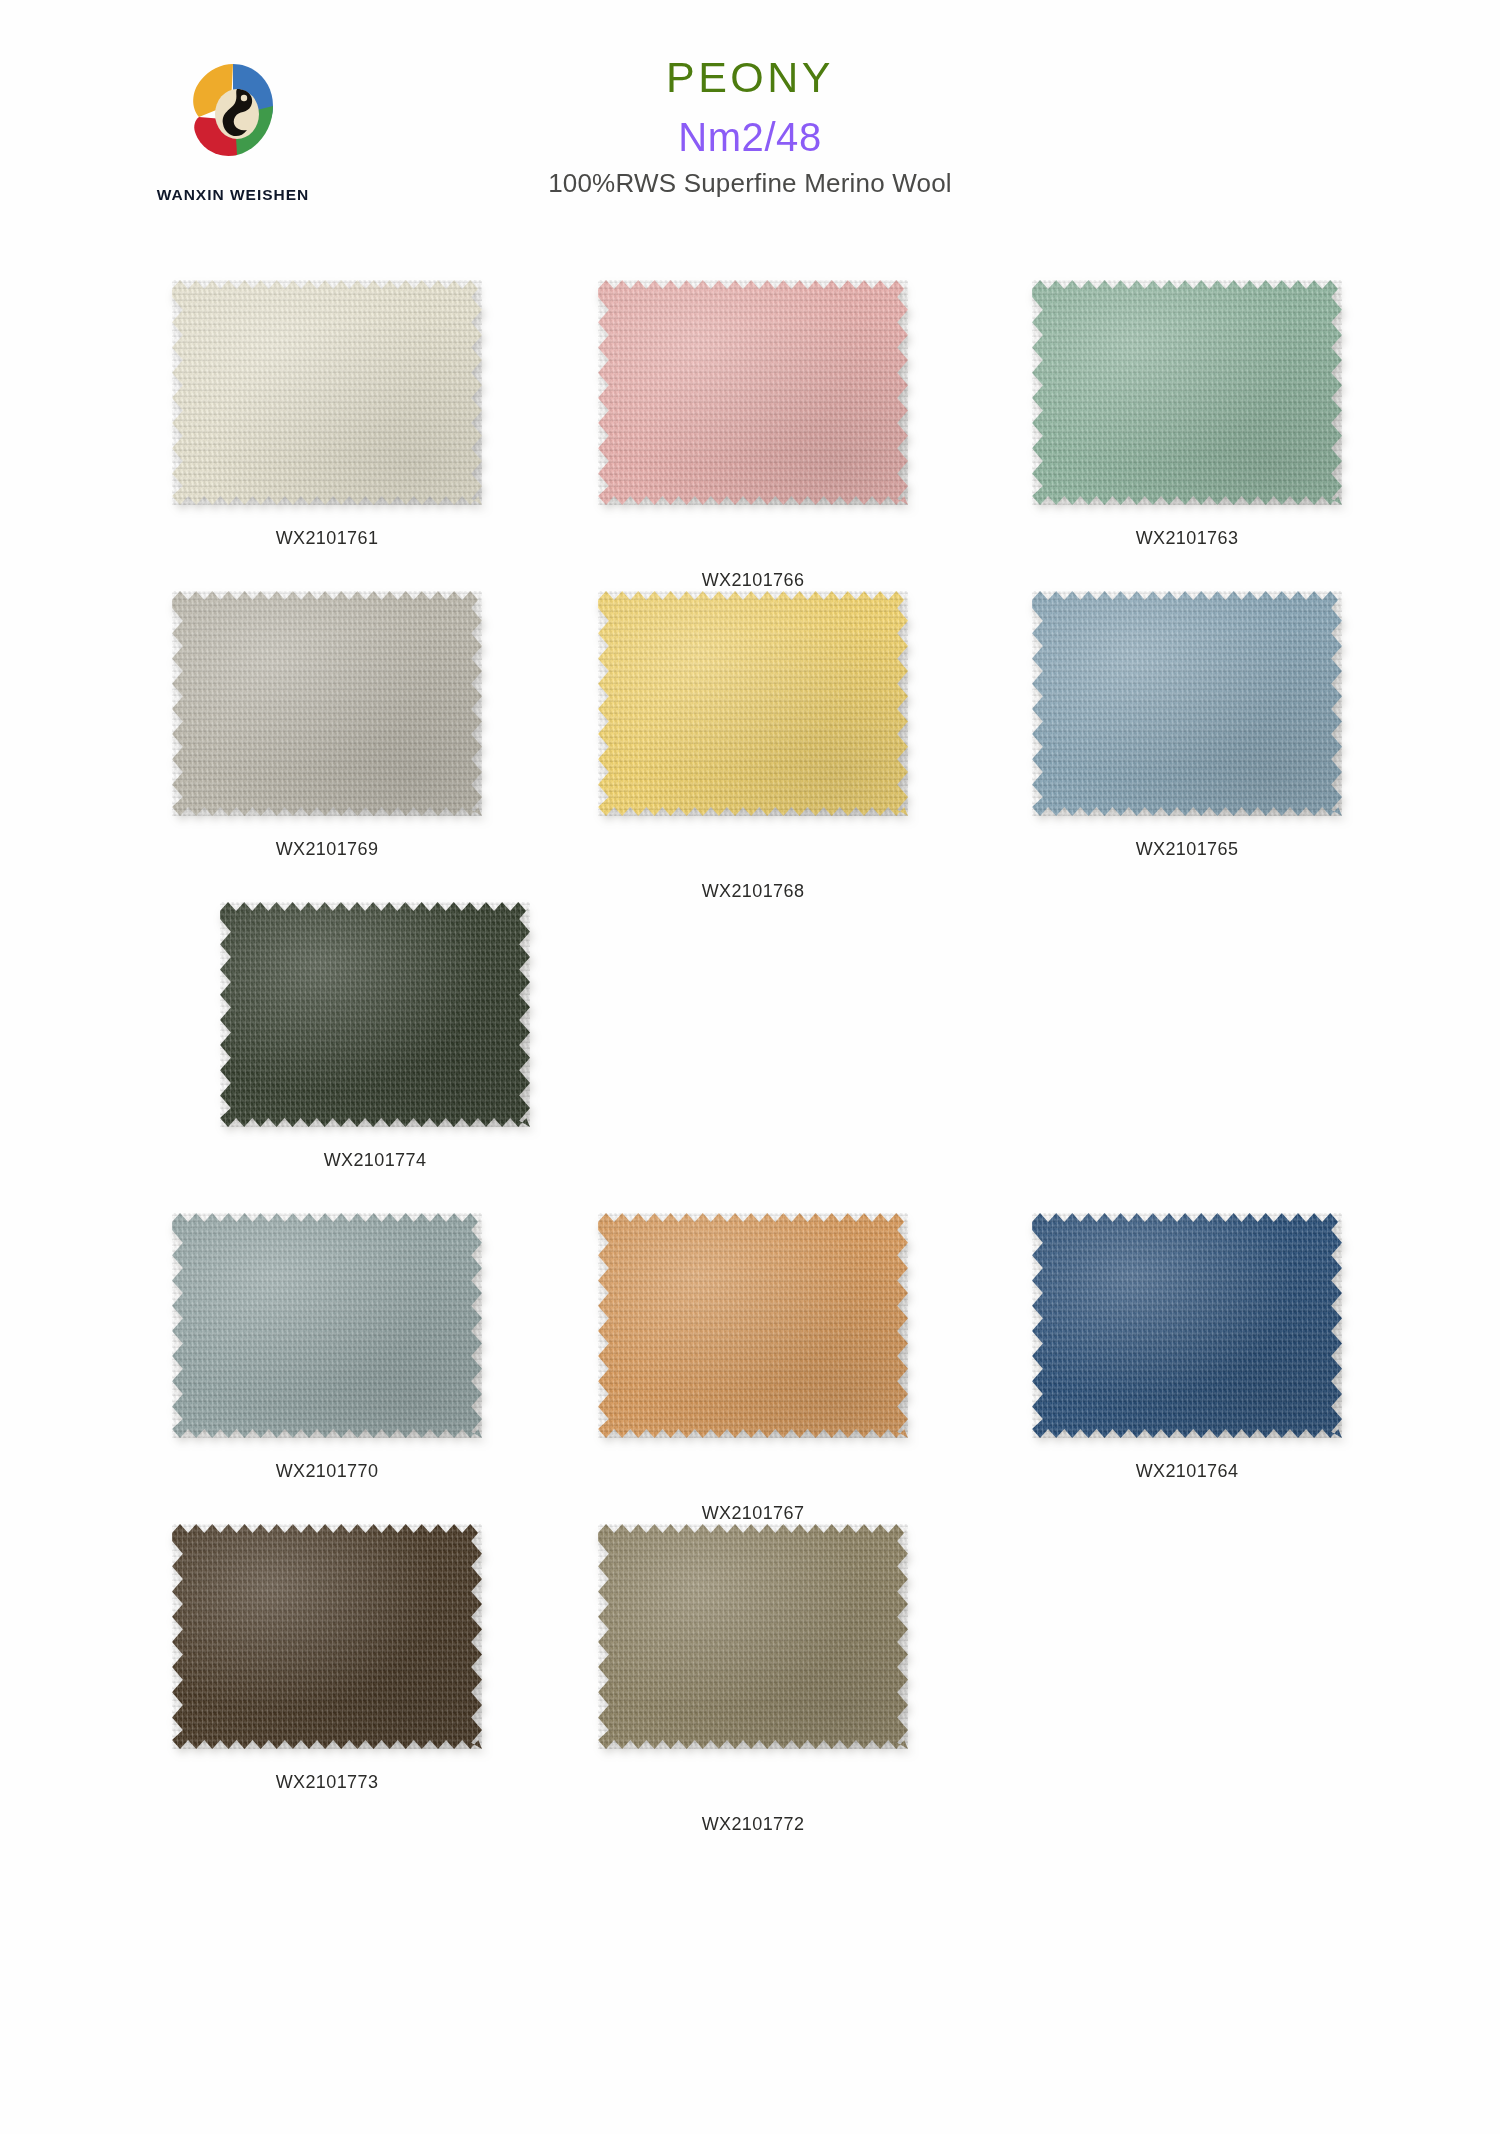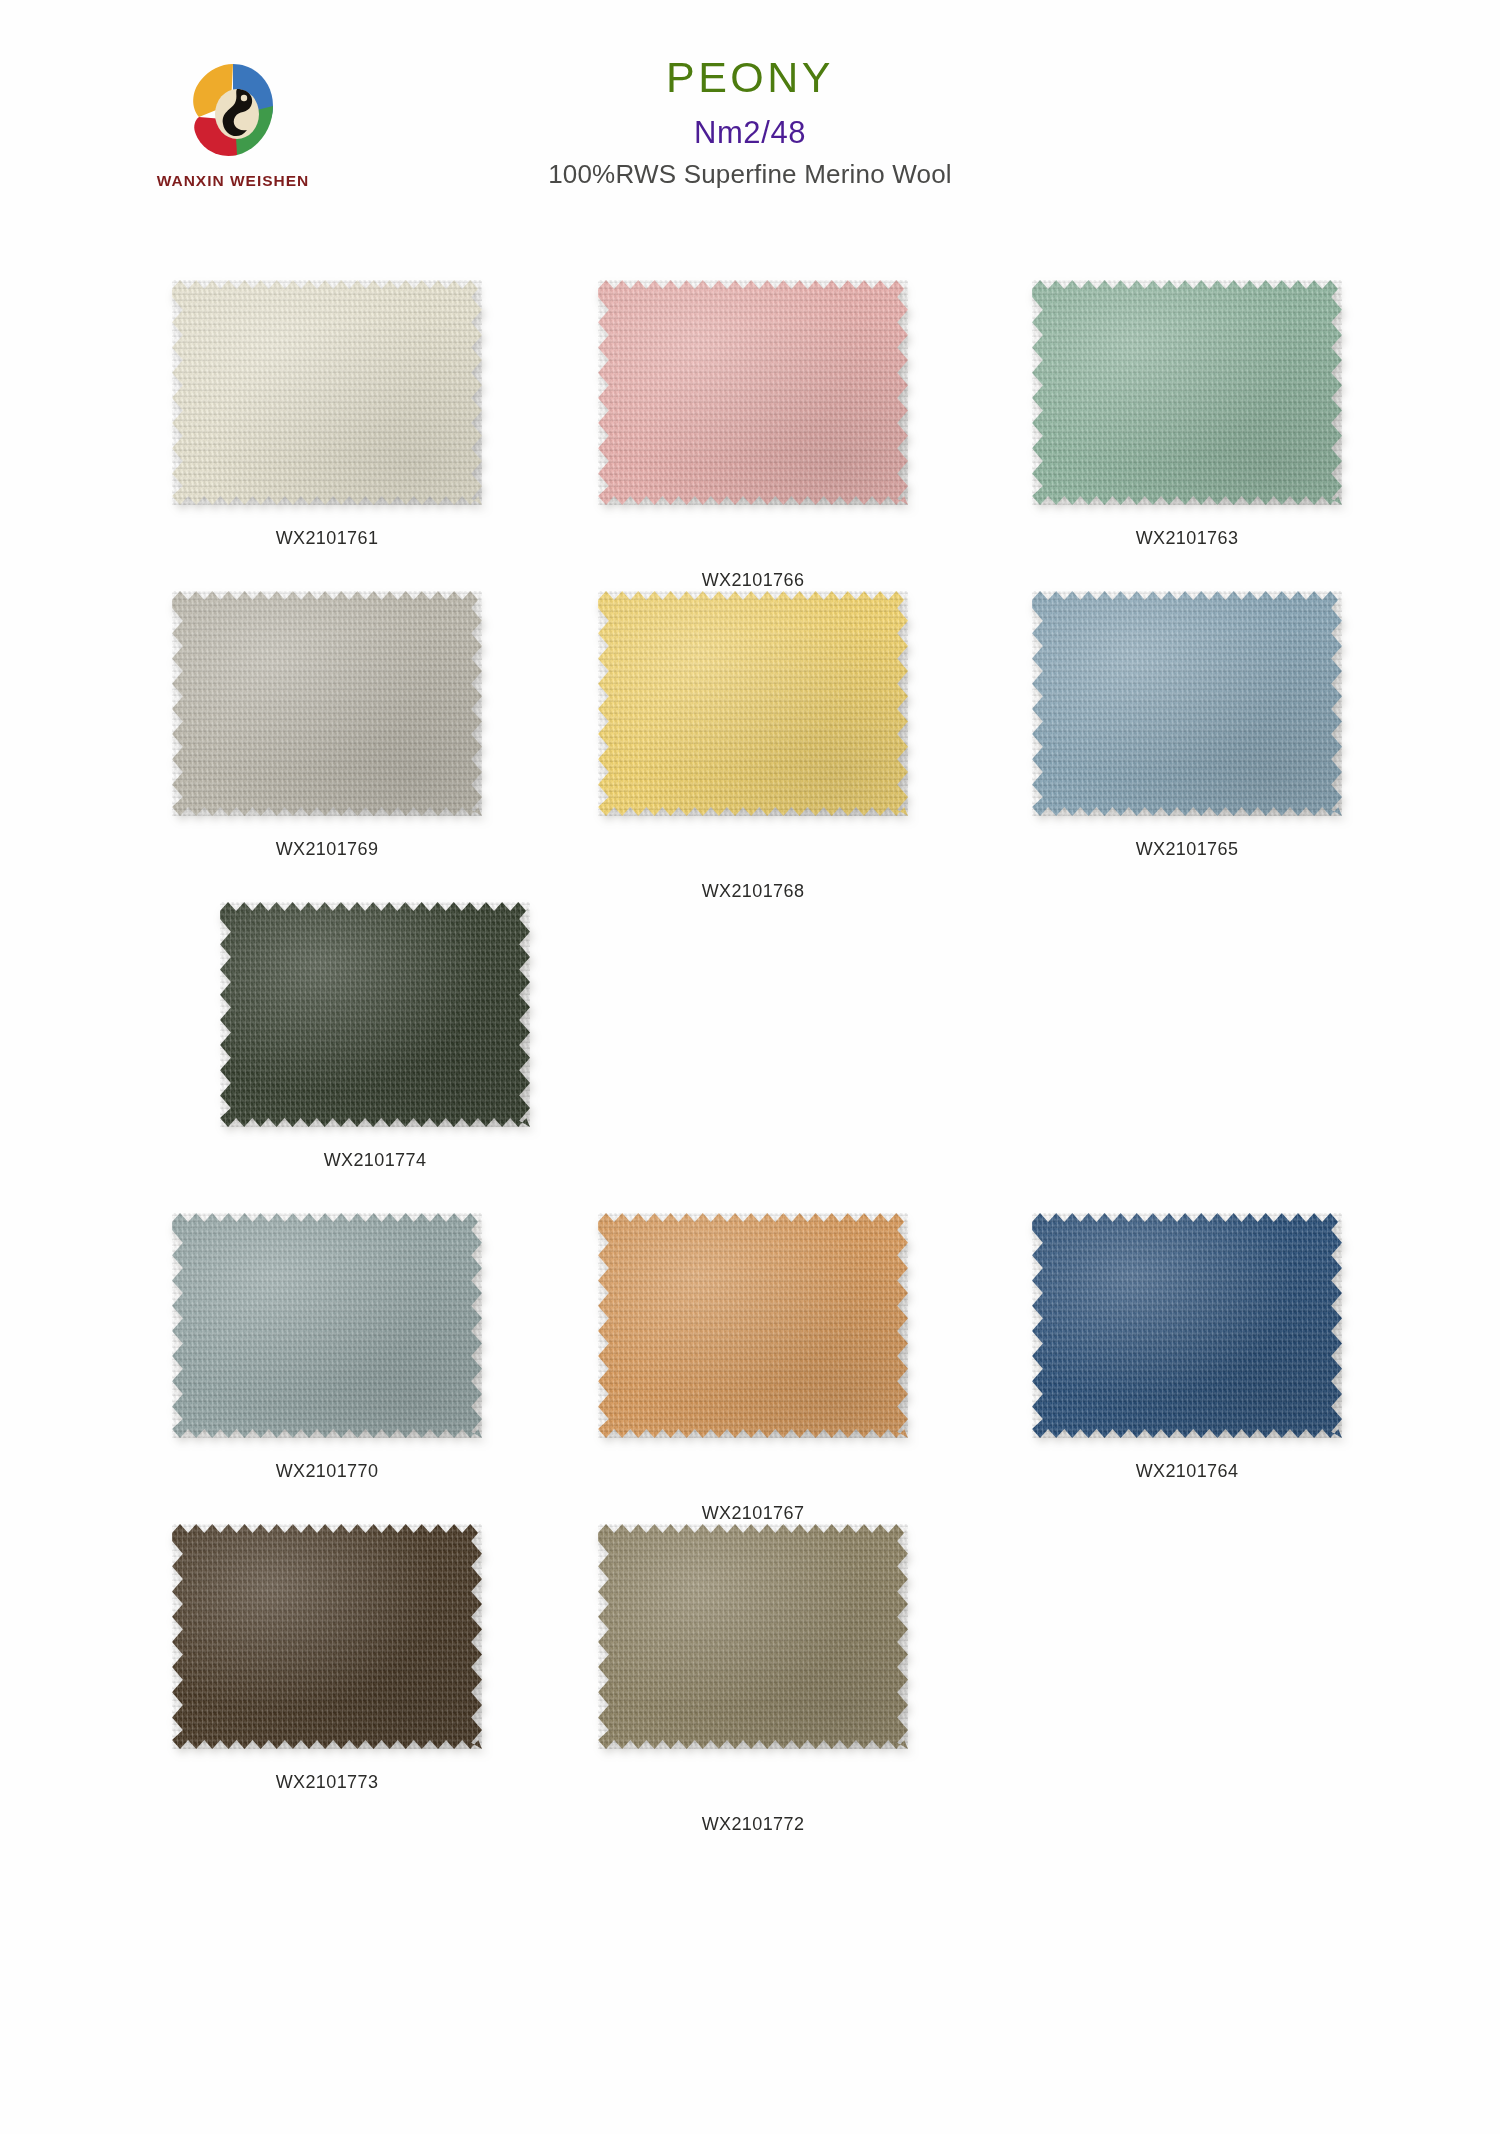--- a/index.html
+++ b/index.html
@@ -36,26 +36,26 @@
     width: 170px;
     text-align: center;
   }
   .logo-mark {
     width: 96px;
     height: 104px;
     margin: 0 auto;
     display: block;
   }
   .brand-name {
-    margin-top: 10px;
+    margin-top: 24px;
     font-family: "Liberation Sans", sans-serif;
     font-size: 15.5px;
     font-weight: 700;
     letter-spacing: 1.0px;
-    color: #7f1d1d;
+    color: #0f172a;
     white-space: nowrap;
   }
 
   .title-block {
     position: absolute;
     left: 330px;
     top: 56px;
     width: 840px;
     text-align: center;
   }
@@ -63,24 +63,24 @@
     font-family: "Liberation Sans", sans-serif;
     font-size: 43px;
     font-weight: 400;
     letter-spacing: 3.5px;
     color: #4d7c0f;
     line-height: 1;
   }
   .yarn-count {
     margin-top: 18px;
     font-family: "Liberation Sans", sans-serif;
-    font-size: 31px;
+    font-size: 40px;
     font-weight: 400;
     letter-spacing: 0.6px;
-    color: #4c1d95;
+    color: #8b5cf6;
     line-height: 1;
   }
   .composition {
     margin-top: 13px;
     font-family: "Liberation Sans", sans-serif;
     font-size: 26px;
     font-weight: 400;
     letter-spacing: 0.2px;
     color: #4a4a48;
     line-height: 1;

